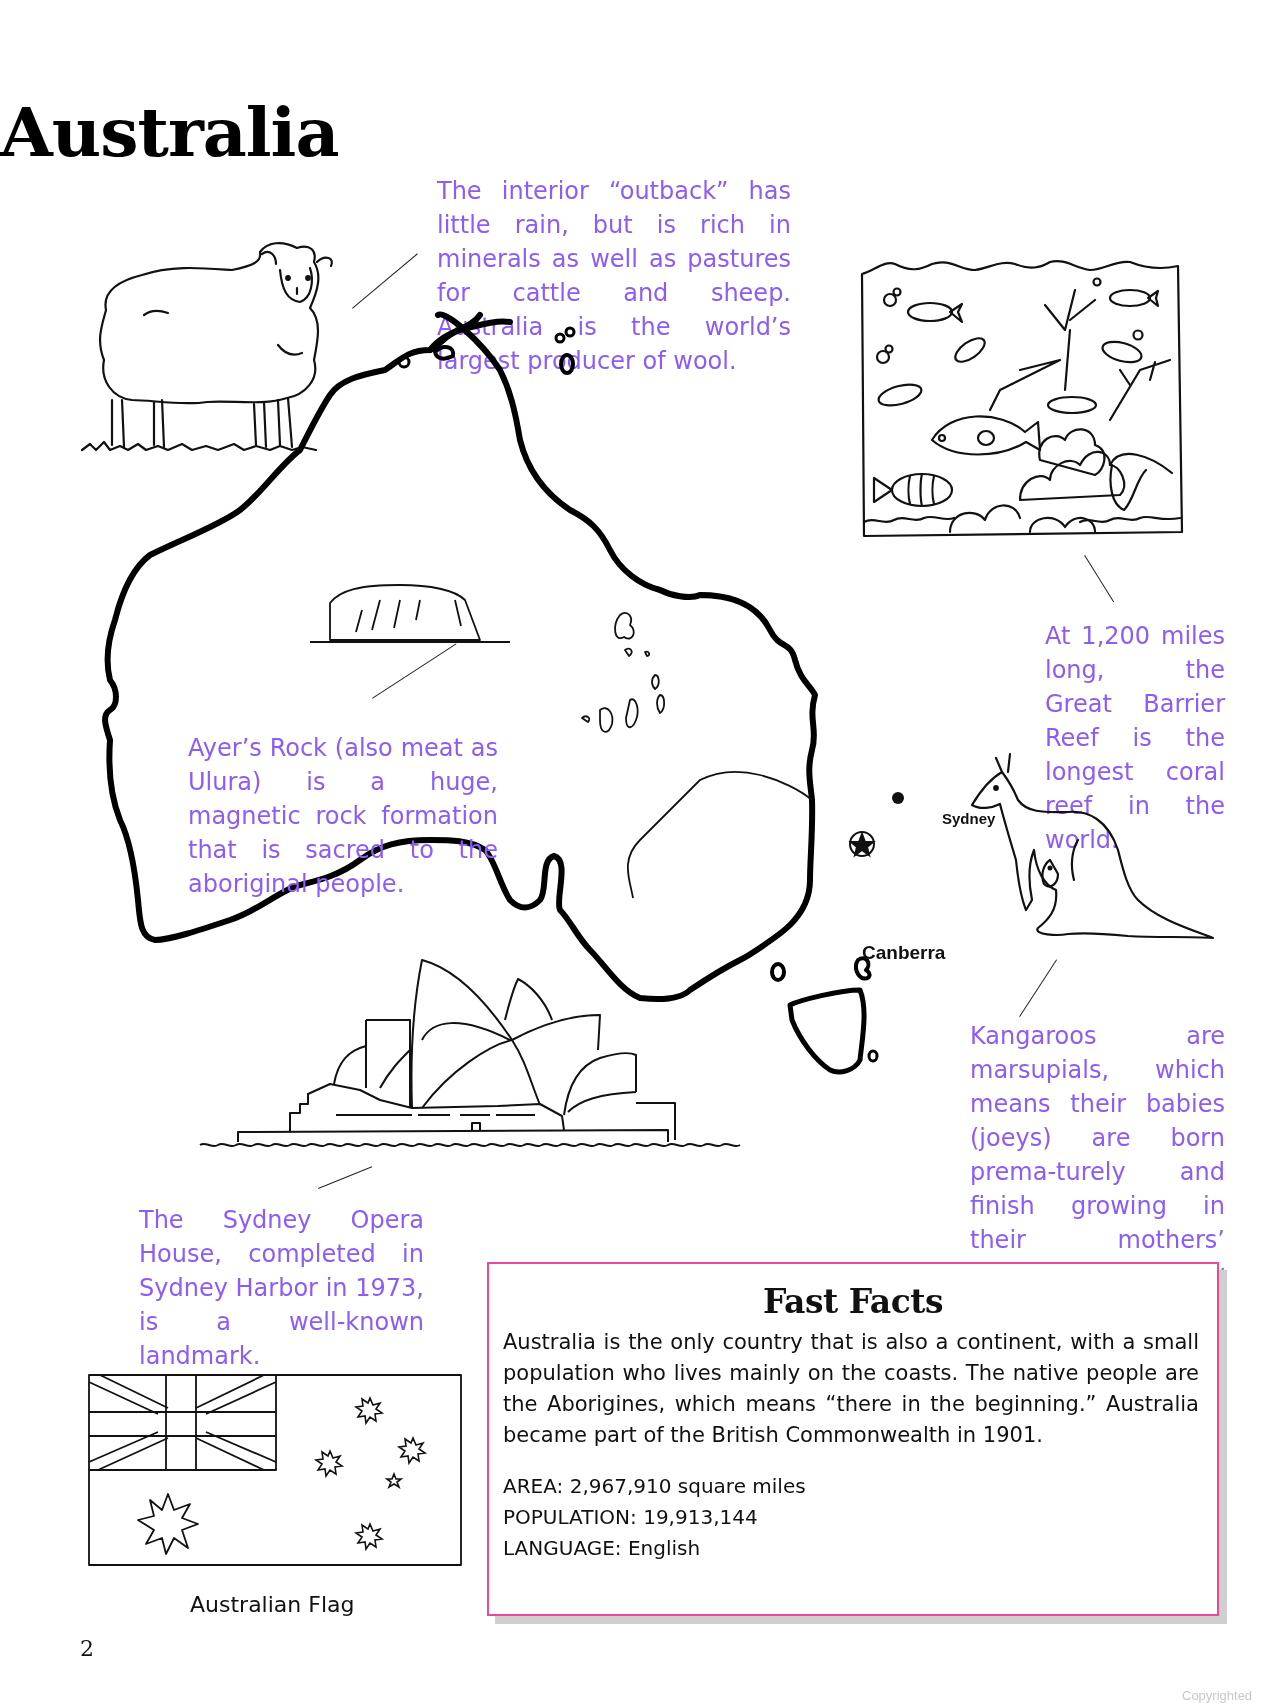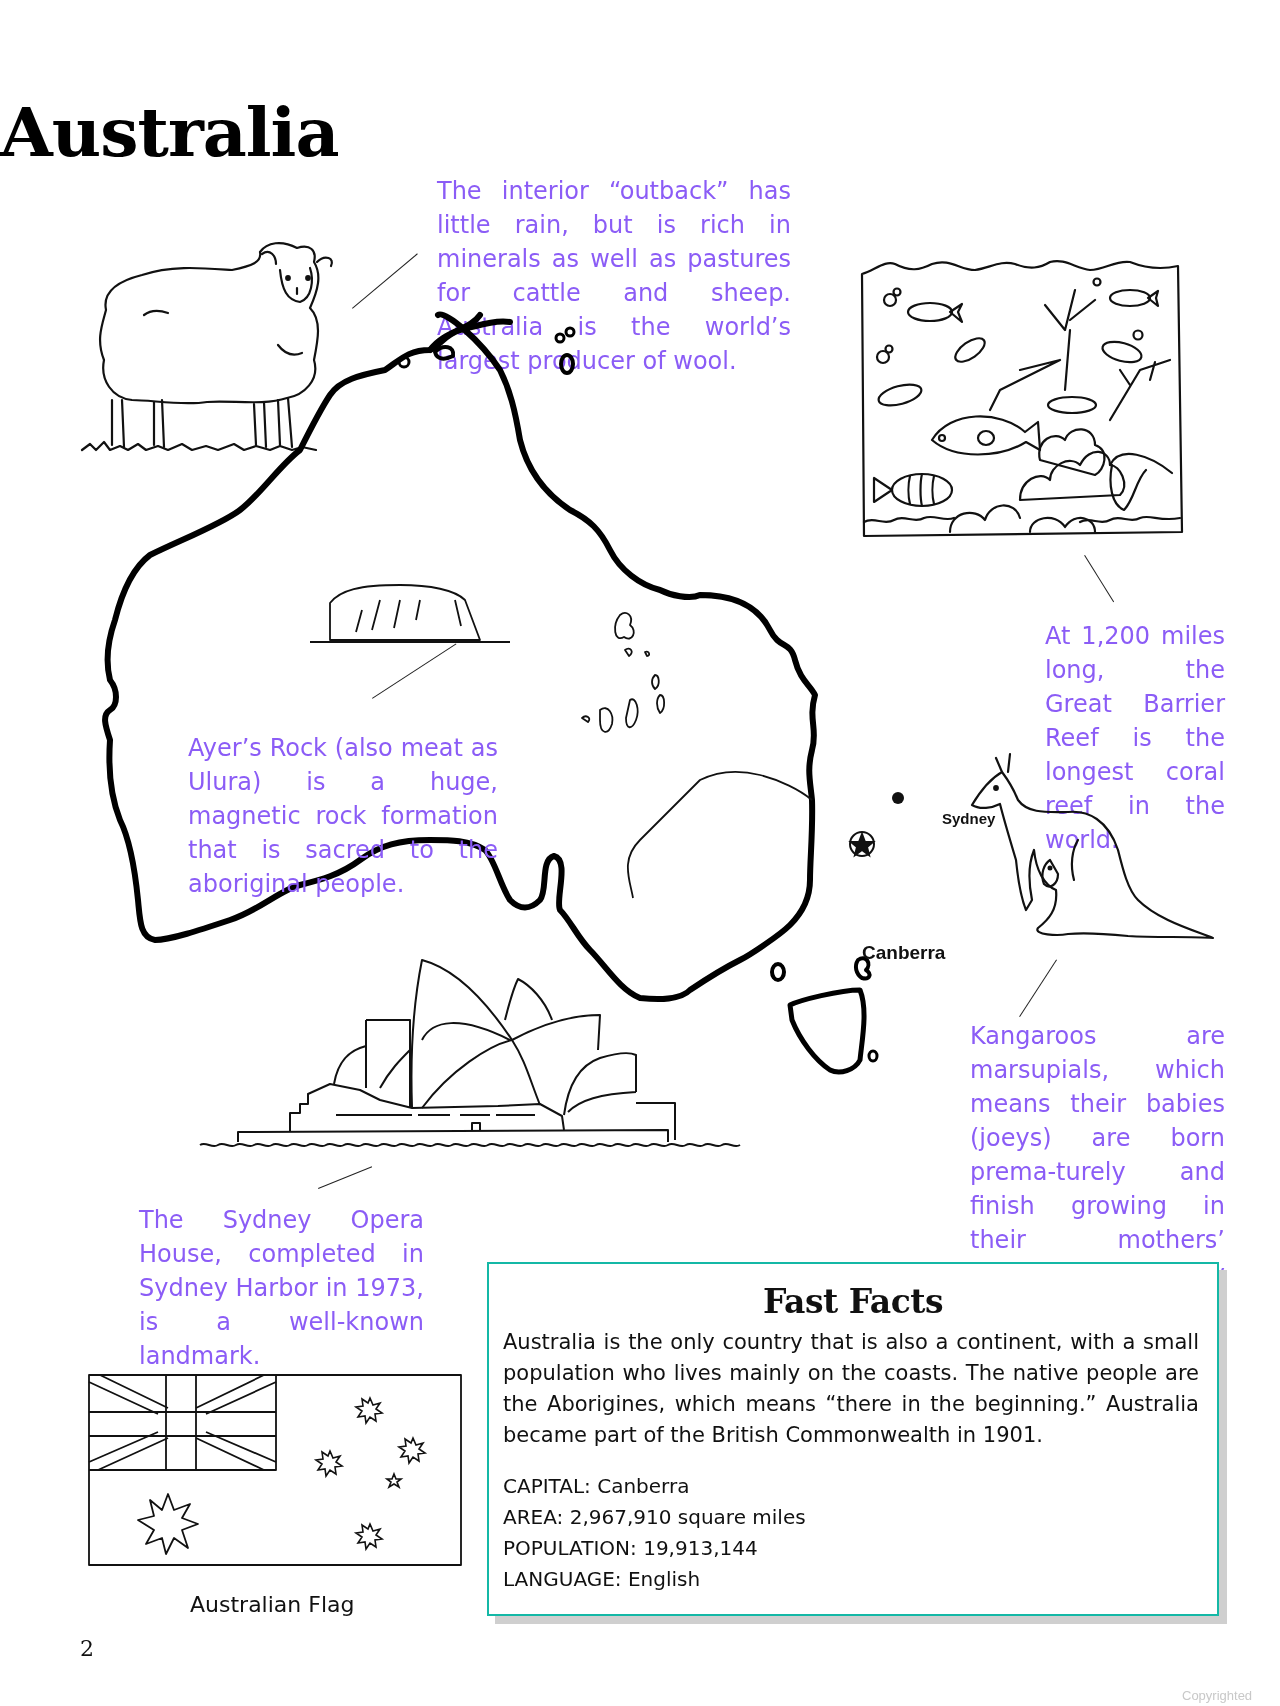--- a/index.html
+++ b/index.html
@@ -4,21 +4,21 @@
 <style>
   html, body { margin:0; padding:0; background:#fff; }
   body { width:1280px; height:1706px; position:relative; overflow:hidden; color:#111;
          font-family:"DejaVu Sans", sans-serif; }
   .abs { position:absolute; }
   .title { left:0; width:1280px; top:92px; 
            font-family:"DejaVu Serif", serif; font-weight:900; font-size:68px; letter-spacing:-1px; color:#000; }
   .caption { font-size:24px; line-height:34px; text-align:justify; text-align-last:left; color:#8b5cf6; }
   .leader { position:absolute; height:1px; background:#222; transform-origin:0 0; }
   svg { position:absolute; overflow:visible; }
-  .facts-box { left:487px; top:1262px; width:728px; height:350px; border:2px solid #14b8a6; background:#fff;
+  .facts-box { left:487px; top:1262px; width:728px; height:350px; border:2px solid #ec4899; background:#fff;
                box-shadow: 8px 8px 0 #cfcfcf; }
   .facts-title { text-align:center; font-family:"DejaVu Serif", serif; font-weight:900; font-size:33px; margin-top:18px; letter-spacing:-0.5px; }
   .facts-body { margin:6px 18px 0 14px; font-size:21px; line-height:31px; text-align:justify; text-align-last:left; }
   .facts-grid { display:flex; margin:20px 18px 0 14px; font-size:20px; line-height:31px; }
   .facts-col { flex:0 0 360px; }
   .facts-col2 { flex:1; }
   .map-label { font-family:"Liberation Sans", sans-serif; font-weight:bold; color:#111; }
   .flag-label { font-size:22px; }
   .page-num { font-family:"DejaVu Serif", serif; font-size:22px; }
   .copyright { font-family:"Liberation Sans", sans-serif; font-size:13px; color:#c8c8c8; }
@@ -168,21 +168,20 @@
 </svg>
 <div class="abs flag-label" style="left:190px; top:1592px;">Australian Flag</div>
 
 <div class="abs page-num" style="left:80px; top:1636px;">2</div>
 
 <div class="abs facts-box">
   <div class="facts-title">Fast Facts</div>
   <div class="facts-body">Australia is the only country that is also a continent, with a small population who lives mainly on the coasts. The native people are the Aborigines, which means “there in the beginning.” Australia became part of the British Commonwealth in 1901.</div>
   <div class="facts-grid">
     <div class="facts-col">
-      <div><span>CAPITAL:</span> <span>Canberra</span></div>
       <div><span>AREA:</span> <span>2,967,910 square miles</span></div>
       <div><span>POPULATION:</span> <span>19,913,144</span></div>
       <div><span>LANGUAGE:</span> <span>English</span></div>
     </div>
   </div>
 </div>
 
 <div class="abs copyright" style="left:1138px; top:1688px;margin-left:44px;">Copyrighted material</div>
 
 </body></html>

